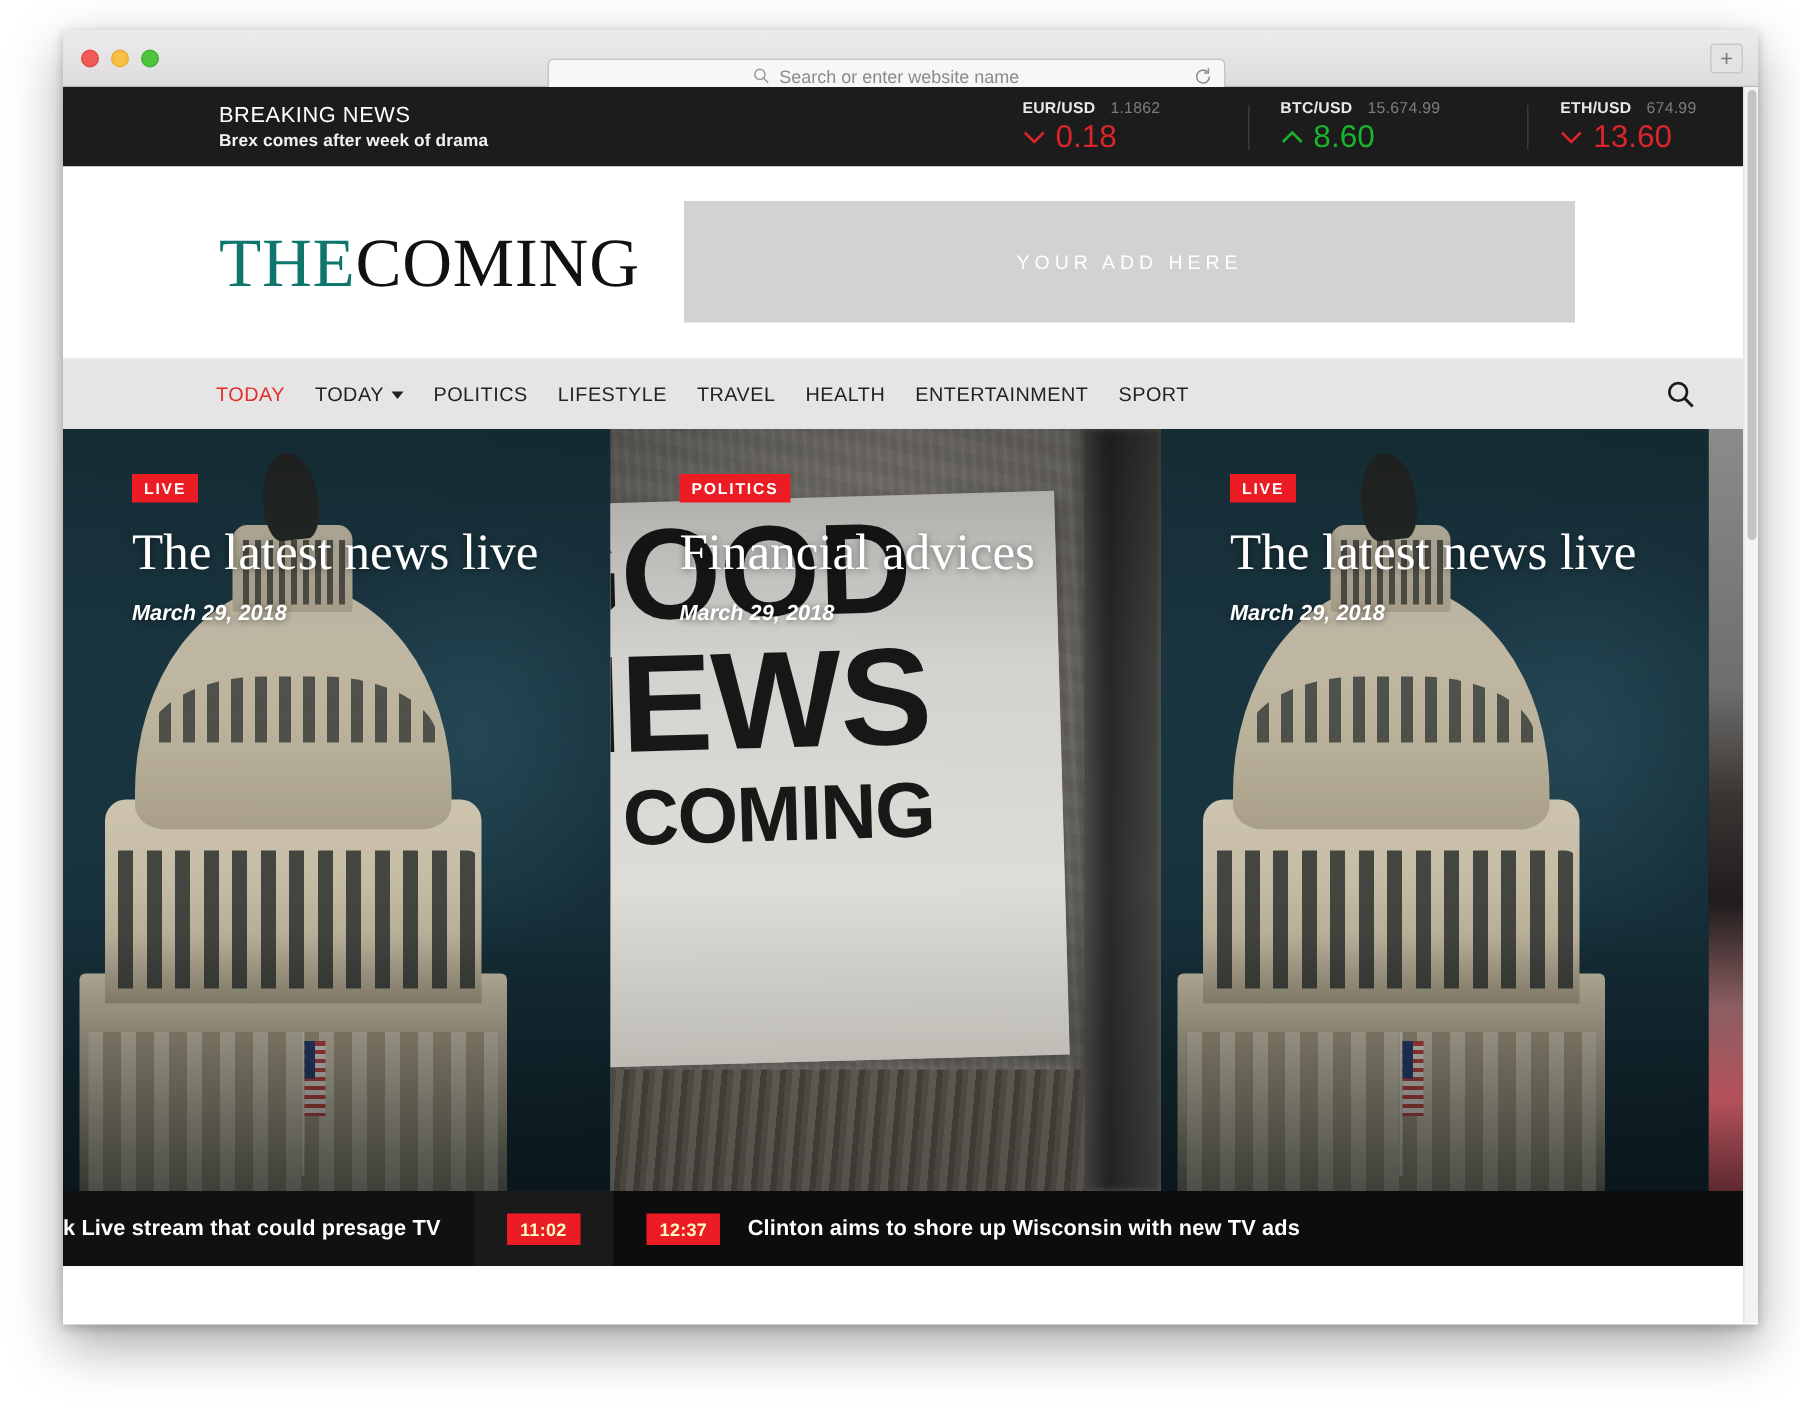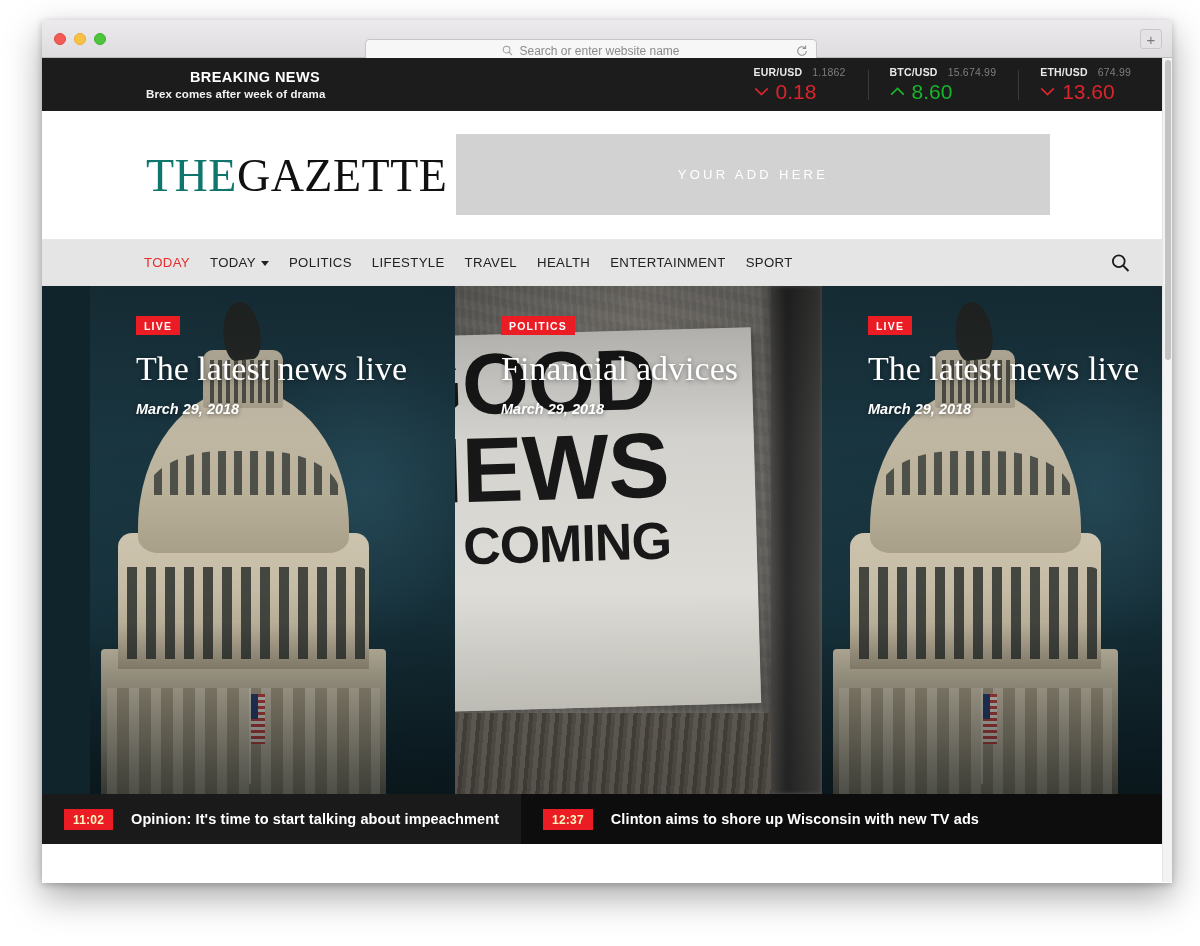--- a/index.html
+++ b/index.html
@@ -67,31 +67,30 @@
 
   
   .breaking-bar {
     position: relative;
     height: 53px;
     background: #1c1c1c;
     display: flex; align-items: center;
   }
   .breaking-left { margin-left: 104px; }
   .breaking-title {
-    color: #fff; font-size: 14.5px; font-weight: 700;
+    color: #fff; font-size: 14.5px; font-weight: 400;
     letter-spacing: 0.4px;
-    margin-left: 44px;
   }
   .breaking-sub {
     color: #f2f2f2; font-size: 11.5px; font-weight: 700;
     margin-top: 3px; letter-spacing: 0.1px;
   }
   .ticker-quotes {
     position: absolute; right: 19px; top: 0; bottom: 0;
-    display: flex; align-items: center;
+    display: flex; align-items: center; gap: 36px;
   }
   .quote {
     position: relative;
     padding: 0 22px;
     min-width: 132px;
     text-align: left;
   }
   .quote + .quote::before {
     content: ""; position: absolute; left: 0; top: 4px; bottom: 4px;
     width: 1px; background: #3a3a3a;
@@ -164,21 +163,21 @@
     display: inline-flex;
   }
 
   
   .hero {
     position: relative;
     height: 508px;
     overflow: hidden;
     background: #10242c;
   }
-  .slides { position: absolute; inset: 0; display: flex; padding-left: 48px; }
+  .slides { position: absolute; inset: 0; display: flex; }
   .slide {
     position: relative;
     width: 365px; height: 100%;
     flex: 0 0 365px;
     overflow: hidden;
   }
   .slide.wide { flex: 0 0 367px; width: 367px; }
   .slide-media { position: absolute; inset: 0; }
   .slide-overlay {
     position: absolute; inset: 0;
@@ -465,21 +464,21 @@
             </svg>
             <span>13.60</span>
           </div>
         </div>
 
       </div>
     </div>
 
     <div class="masthead">
       <div class="logo">
-        <span class="the">THE</span><span class="gaz">GAZETTE</span>
+        <span class="the">THE</span><span class="gaz">COMING</span>
       </div>
       <div class="ad-banner">
         <span>YOUR ADD HERE</span>
       </div>
     </div>
 
     <div class="navbar">
       <div class="nav-items">
         <div class="nav-item active">
           <span>TODAY</span>
@@ -606,23 +605,25 @@
         </div>
 
         <div class="slide-edge">
           <div class="edge-art"></div>
         </div>
 
       </div>
     </div>
 
     <div class="news-ticker">
+      <div class="tick first">
+        <span class="tick-text">k Live stream that could presage TV</span>
+      </div>
       <div class="tick alt">
         <span class="time-badge">11:02</span>
-        <span class="tick-text">Opinion: It's time to start talking about impeachment</span>
       </div>
       <div class="tick">
         <span class="time-badge">12:37</span>
         <span class="tick-text">Clinton aims to shore up Wisconsin with new TV ads</span>
       </div>
     </div>
 
     <div class="page-tail"></div>
 
     <div class="page-scrollbar">

